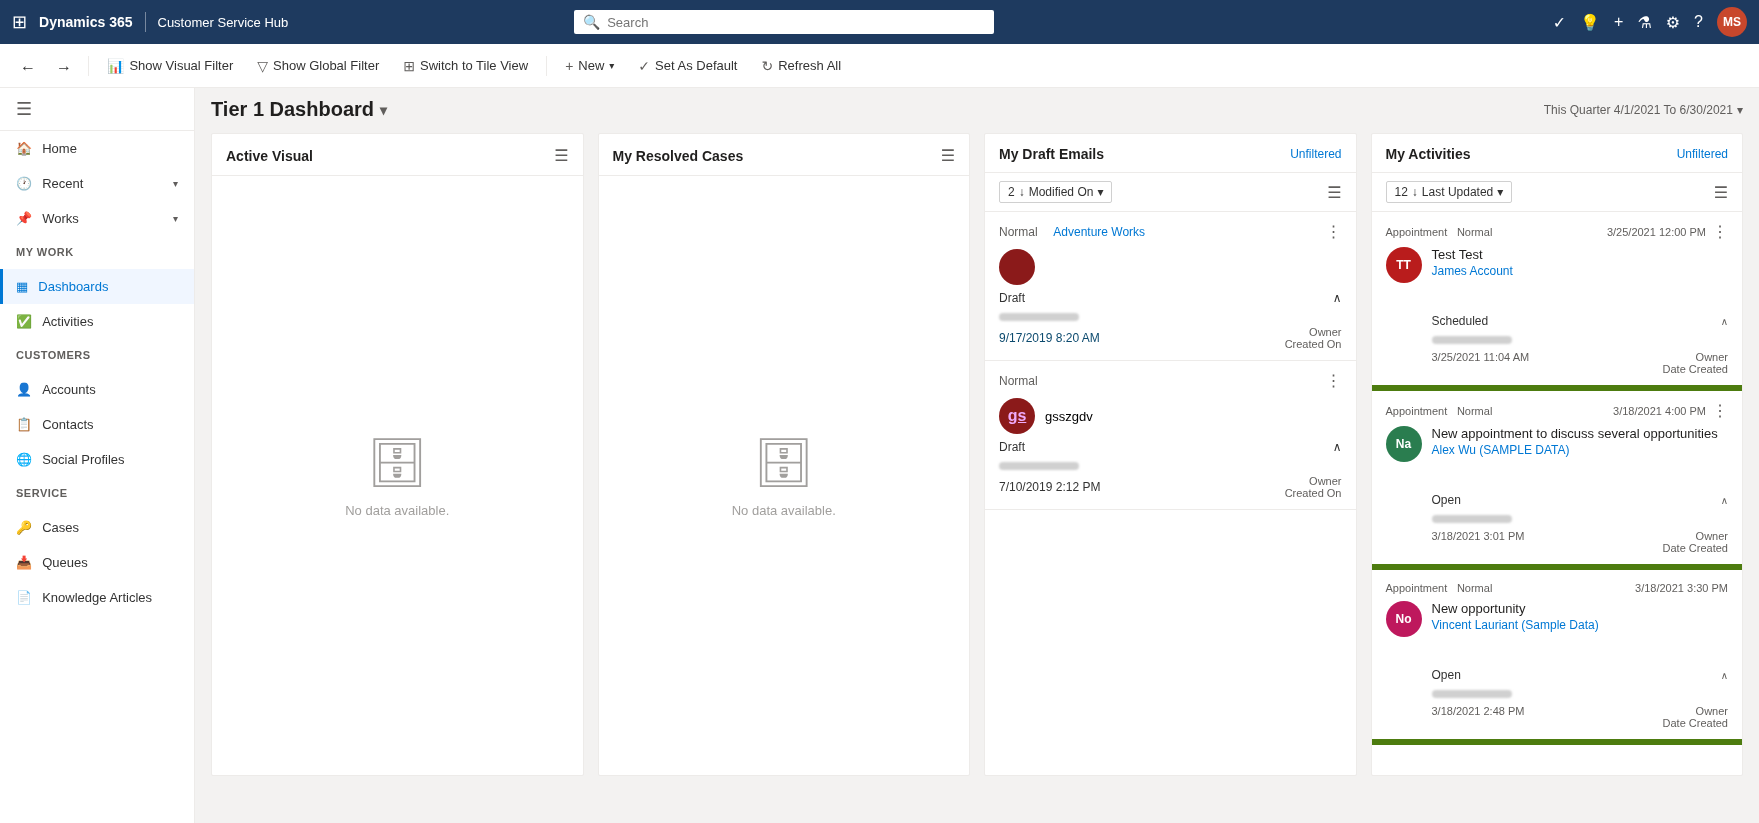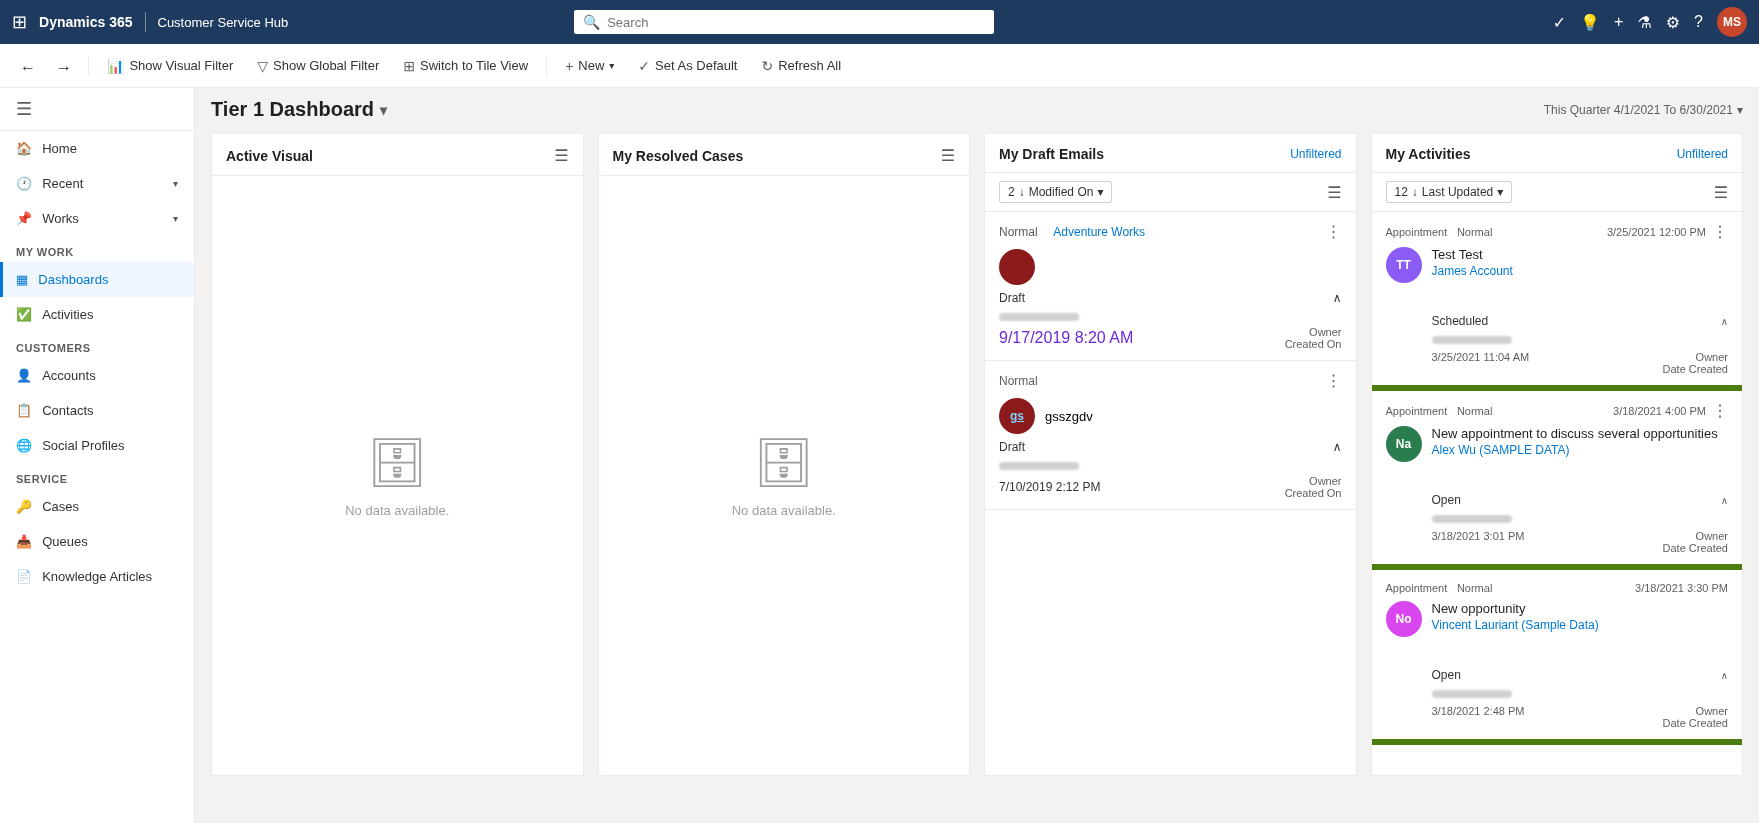--- a/index.html
+++ b/index.html
@@ -87,21 +87,21 @@
     }
     .sidebar-item {
       display: flex; align-items: center; gap: 10px;
       padding: 10px 16px;
       cursor: pointer;
       color: #333;
       font-size: 13px;
     }
     .sidebar-item.active { border-left: 3px solid #0078d4; background: #f0f6ff; color: #0078d4; padding-left: 13px; }
     .sidebar-section-label {
-      padding: 10px 16px 4px;
+      padding: 10px 16px 11px;
       font-size: 11px;
       font-weight: 600;
       color: #605e5c;
       text-transform: uppercase;
       letter-spacing: 0.5px;
     }
     .sidebar-item-expand { margin-left: auto; font-size: 10px; color: #605e5c; }
     .sidebar-footer {
       position: fixed;
       bottom: 0; left: 0;
@@ -191,21 +191,21 @@
     }
     .email-item-header {
       display: flex; align-items: center; justify-content: space-between;
       margin-bottom: 8px;
     }
     .email-item-priority { font-size: 12px; color: #605e5c; }
     .email-item-company { font-size: 12px; color: #0078d4; margin-left: 12px; cursor: pointer; }
     .email-avatar {
       width: 36px; height: 36px; border-radius: 50%;
       display: flex; align-items: center; justify-content: center;
-      font-size: 12px; font-weight: 600; color: #7dd3fc;
+      font-size: 16px; font-weight: 600; color: #f0abfc;
       margin-bottom: 6px;
       text-decoration: underline;
     }
     .email-status {
       display: flex; align-items: center; justify-content: space-between;
       font-size: 12px; color: #333;
     }
     .email-status-label { font-weight: 500; }
     .email-meta-row {
       display: flex; align-items: center; justify-content: space-between;
@@ -441,21 +441,21 @@
           </div>
           <div class="email-avatar" style="background:#8b1a1a;"></div>
           <div class="email-status">
             <span class="email-status-label">Draft</span>
             <span>∧</span>
           </div>
           <div style="margin:4px 0 2px;">
             <span class="blurred-text"></span>
           </div>
           <div class="email-meta-row">
-            <span style="font-size:16px;color:#6d28d9;">9/17/2019 8:20 AM</span>
+            <span style="font-size:12px;color:#0c4a6e;">9/17/2019 8:20 AM</span>
             <div style="text-align:right;">
               <div style="font-size:11px;color:#605e5c;">Owner</div>
               <div style="font-size:11px;color:#605e5c;">Created On</div>
             </div>
           </div>
         </div>
 
         <div class="email-item">
           <div class="email-item-header">
             <span class="email-item-priority">Normal</span>
@@ -505,21 +505,21 @@
             <div>
               <span class="activity-type">Appointment</span>
               <span class="activity-priority">Normal</span>
             </div>
             <div style="display:flex;align-items:center;gap:6px;">
               <span class="activity-time-label">3/25/2021 12:00 PM</span>
               <span class="three-dot">⋮</span>
             </div>
           </div>
           <div class="activity-row">
-            <div class="activity-avatar" style="background:#8b5cf6;">TT</div>
+            <div class="activity-avatar" style="background:#b91c1c;">TT</div>
             <div class="activity-content">
               <div class="activity-title">Test Test</div>
               <div class="activity-subtitle">James Account</div>
               <div class="activity-status-row">
                 <span class="activity-status">Scheduled</span>
                 <span class="activity-chevron">∧</span>
               </div>
               <div style="margin:4px 0;">
                 <span class="blurred-text"></span>
               </div>
@@ -572,21 +572,21 @@
           <div class="activity-item-header">
             <div>
               <span class="activity-type">Appointment</span>
               <span class="activity-priority">Normal</span>
             </div>
             <div style="display:flex;align-items:center;gap:6px;">
               <span class="activity-time-label">3/18/2021 3:30 PM</span>
             </div>
           </div>
           <div class="activity-row">
-            <div class="activity-avatar" style="background:#d946ef;">No</div>
+            <div class="activity-avatar" style="background:#be185d;">No</div>
             <div class="activity-content">
               <div class="activity-title">New opportunity</div>
               <div class="activity-subtitle">Vincent Lauriant (Sample Data)</div>
               <div class="activity-status-row">
                 <span class="activity-status">Open</span>
                 <span class="activity-chevron">∧</span>
               </div>
               <div style="margin:4px 0;">
                 <span class="blurred-text"></span>
               </div>

